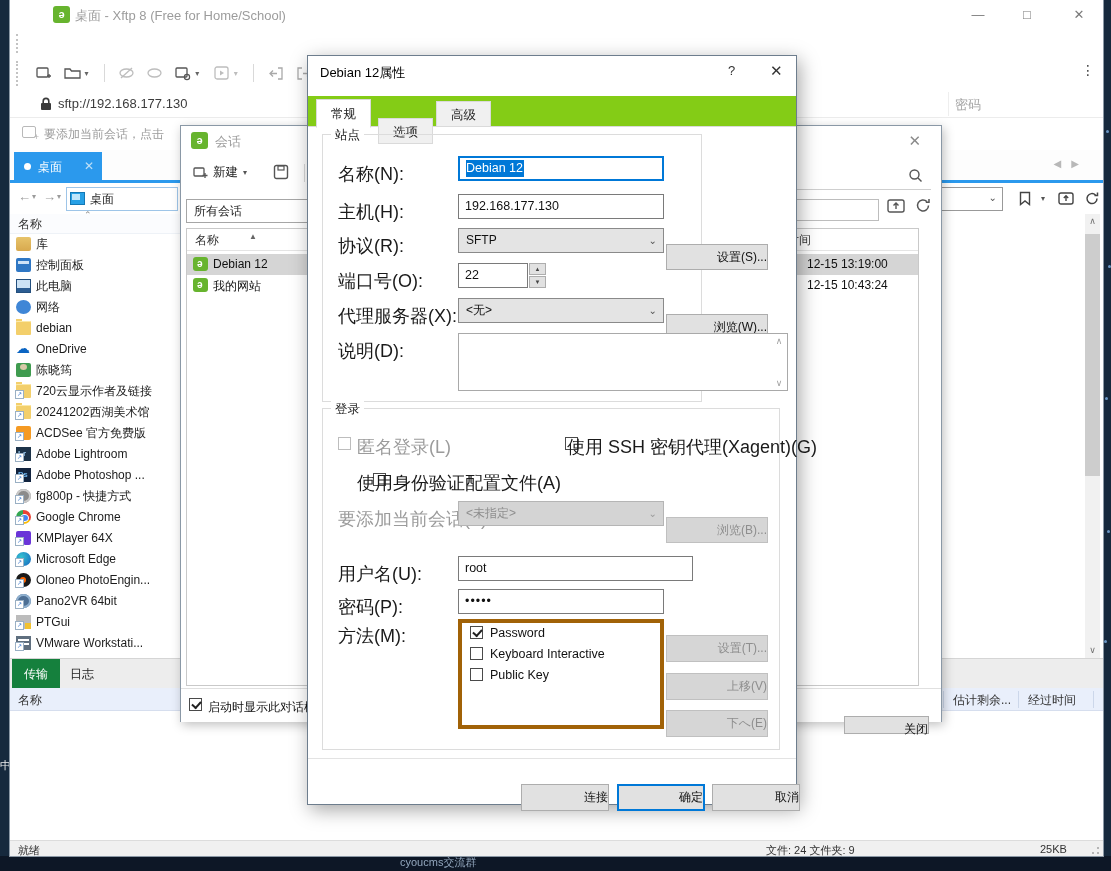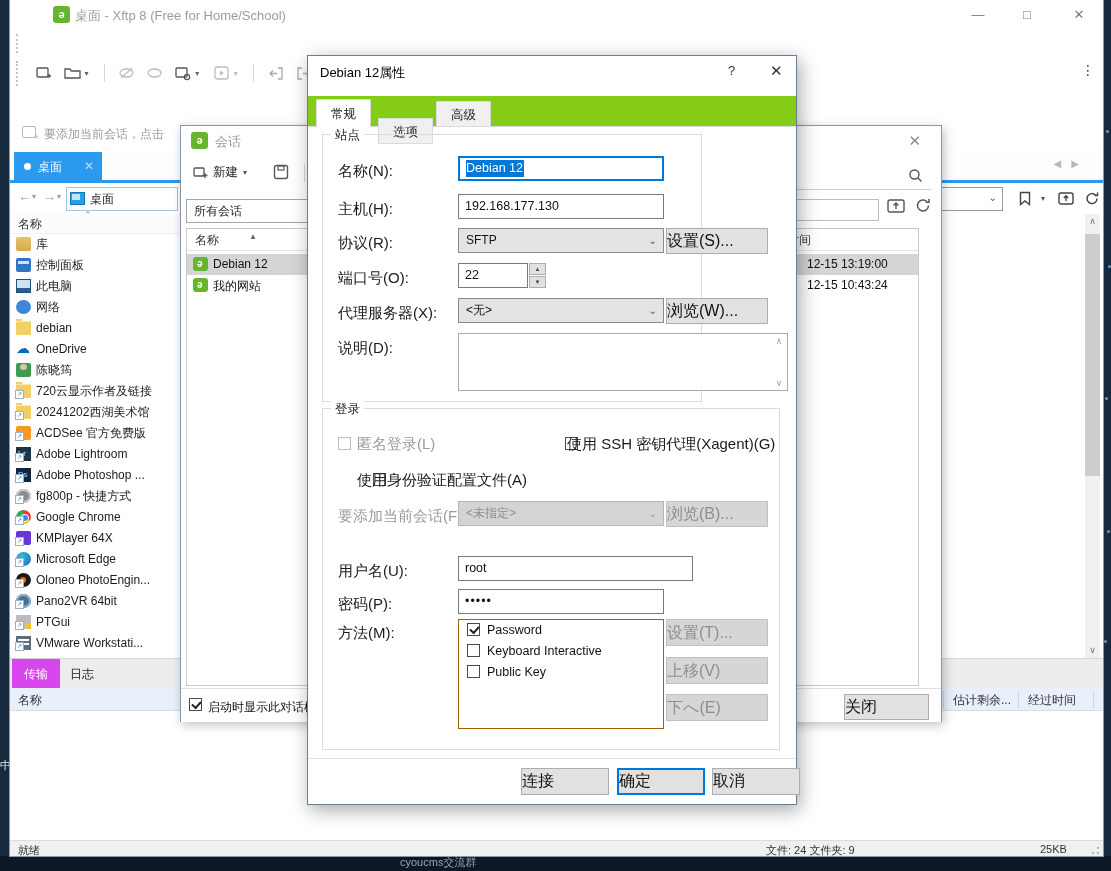--- a/index.html
+++ b/index.html
@@ -90,44 +90,44 @@
   .remrow{position:absolute;left:550px;top:184px;width:543px;height:30px;background:#fff;}
   .remcombo{position:absolute;left:40px;top:3px;width:403px;height:24px;border:1px solid #999;background:#fff;}
   .remcombo .car{position:absolute;right:5px;top:4px;color:#555;font-size:10px;}
   .remico{position:absolute;top:4px;width:20px;height:20px;display:flex;align-items:center;justify-content:center;}
   .filearea{position:absolute;left:550px;top:214px;width:543px;height:444px;background:#fff;}
   .vsb{position:absolute;right:3px;top:0;width:15px;height:100%;background:#f1f1f1;}
   .vsb .ar{position:absolute;left:0;width:15px;height:15px;color:#707070;font-size:9px;text-align:center;line-height:15px;}
   .vsb .thumb{position:absolute;left:0;top:20px;width:15px;height:242px;background:#cdcdcd;}
   .transtabs{position:absolute;left:0;top:658px;right:0;height:30px;background:#ededed;border-top:1px solid #d5d5d5;}
   .ttab{position:absolute;top:0;height:30px;line-height:30px;padding:0 12px;font-size:12px;color:#222;}
-  .ttab.sel{background:#d946ef;color:#fff;}
+  .ttab.sel{background:#15803d;color:#fff;}
   .bheader{position:absolute;left:0;top:688px;right:0;height:23px;background:#e9effb;border-bottom:1px solid #d6deee;font-size:12px;color:#333;}
   .bhcell{position:absolute;top:4px;}
   .bhsep{position:absolute;top:3px;width:1px;height:17px;background:#ccd7ea;}
   .transarea{position:absolute;left:0;top:711px;right:0;height:129px;background:#fff;}
   .statusbar{position:absolute;left:0;top:840px;right:0;height:16px;background:#f0f0f0;border-top:1px solid #dcdcdc;font-size:11px;color:#333;}
   .sgrip{position:absolute;right:3px;top:4px;width:10px;height:10px;background:
     radial-gradient(circle at 80% 80%,#b5b5b5 1px,transparent 1.5px),
     radial-gradient(circle at 80% 30%,#b5b5b5 1px,transparent 1.5px),
     radial-gradient(circle at 30% 80%,#b5b5b5 1px,transparent 1.5px);}
   
   .dlg{position:absolute;background:#fff;border:1px solid #8a98a6;}
   .dlg-title{position:absolute;left:0;top:0;right:8px;height:30px;background:#fff;font-size:13px;}
-  .btn{display:inline-block;background:#e1e1e1;border:1px solid #adadad;font-size:16px;color:#111;text-align:left;}
+  .btn{display:inline-block;background:#e1e1e1;border:1px solid #adadad;font-size:12px;color:#111;text-align:right;margin-top:16px;}
   .btn.dis{background:#d6d6d6;border-color:#c0c0c0;color:#8e8e8e;}
   .btn.def{border:2px solid #0078d7;}
   .cb{display:inline-block;width:13px;height:13px;border:1px solid #4a4a4a;background:#fff;position:relative;vertical-align:-2px;}
   .cb.ck::after{content:"";position:absolute;left:2px;top:2px;width:7px;height:4px;border-left:2px solid #222;border-bottom:2px solid #222;transform:rotate(-48deg);}
   .cb.dis{border-color:#bdbdbd;}
   .combo{position:absolute;height:25px;background:#e4e4e4;border:1px solid #8a8a8a;font-size:12px;color:#111;line-height:23px;padding-left:7px;}
   .combo .car{position:absolute;right:6px;top:0;color:#555;font-size:10px;}
   .combo.dis{background:#d4d4d4;color:#8e8e8e;border-color:#b5b5b5;}
   .tin{position:absolute;height:25px;background:#fff;border:1px solid #7a7a7a;font-size:12.5px;color:#111;line-height:23px;padding-left:6px;white-space:nowrap;overflow:hidden;}
-  .glabel{position:absolute;font-size:15px;color:#1a1a1a;white-space:nowrap;}
+  .glabel{position:absolute;font-size:18px;color:#1a1a1a;white-space:nowrap;}
   .glabel.dis{color:#9b9b9b;}
   .groupbox{position:absolute;border:1px solid #dcdcdc;}
   .legend{position:absolute;top:-8px;left:8px;background:#fff;padding:0 4px;font-size:12.5px;color:#1a1a1a;}
   
   .sess{left:180px;top:125px;width:762px;height:597px;box-shadow:2px 3px 10px rgba(0,0,0,.25);}
   .sess .x{position:absolute;right:12px;top:6px;color:#8a8a8a;font-size:15px;}
   .sess-title-text{position:absolute;left:34px;top:7px;color:#9c9c9c;}
   .sess-toolbar{position:absolute;left:0;top:30px;right:0;height:33px;background:#fff;}
   .newbtn{position:absolute;left:8px;top:4px;height:25px;font-size:12.5px;color:#222;display:flex;align-items:center;gap:5px;padding:0 4px;}
   .filterbox{position:absolute;left:5px;top:73px;width:340px;height:24px;border:1px solid #a6a6a6;background:#fff;font-size:12px;color:#222;line-height:22px;padding-left:7px;}
@@ -146,21 +146,21 @@
   .props-title-text{position:absolute;left:12px;top:8px;color:#000;}
   .props .help{position:absolute;left:420px;top:7px;color:#333;font-size:13px;}
   .props .x{position:absolute;left:462px;top:6px;color:#333;font-size:15px;}
   .tabstrip{position:absolute;left:0;top:40px;right:0;height:31px;border-bottom:1px solid #dadada;background:#84cc16;}
   .ptab{position:absolute;top:5px;height:26px;line-height:26px;padding:0 14px;background:#f0f0f0;border:1px solid #dadada;font-size:12.5px;color:#222;}
   .ptab.active{background:#fff;border-bottom:1px solid #fff;top:3px;height:29px;line-height:29px;}
   .spin{position:absolute;width:17px;height:25px;}
   .spin .sb{position:absolute;left:0;width:17px;height:12px;background:#e1e1e1;border:1px solid #adadad;font-size:6px;color:#444;text-align:center;line-height:10px;}
   .descarea{position:absolute;background:#fff;border:1px solid #a9a9a9;}
   .descarea .ar{position:absolute;right:1px;color:#9f9f9f;font-size:9px;width:14px;text-align:center;}
-  .mlist{position:absolute;border:1px solid #a16207;background:#fff;}
+  .mlist{position:absolute;border:4px solid #a16207;background:#fff;}
   .mrow{position:relative;height:21px;line-height:21px;padding-left:8px;font-size:12.5px;color:#111;white-space:nowrap;}
   .mrow .cb{margin-right:7px;}
   .sepline{position:absolute;left:0;right:0;height:1px;background:#e3e3e3;}
   .fbtn{position:absolute;height:27px;line-height:24px;width:88px;}
   svg{display:block;}
 </style>
 </head>
 <body>
 
 <div class="stage">
@@ -253,20 +253,31 @@
           </span>
         <span class="tbi">
             <svg width="15" height="16">
               <rect x="2" y="2" width="11" height="12" rx="1" fill="none" stroke="#777" stroke-width="1.3"></rect>
             </svg>
           </span>
       </span>
       <span class="overflow-dots">⋮</span>
     </div>
 
+    <div class="quickrow">
+      <span class="abs" style="left:30px;top:7px">
+          <svg width="12" height="14">
+            <rect x="1" y="6" width="10" height="7" rx="1" fill="#3a3a3a"></rect>
+            <path d="M3.2 6V4.2a2.8 2.8 0 0 1 5.6 0V6" fill="none" stroke="#3a3a3a" stroke-width="1.6"></path>
+          </svg>
+        </span>
+      <span class="qurl">sftp://192.168.177.130</span>
+      <span class="qfield" style="left:680px;width:250px">t</span>
+      <span class="qfield" style="left:938px;width:153px"><span class="qph">密码</span></span>
+    </div>
 
     <div class="hintrow">
       <span class="hint-ic"></span>
       <span class="hint-text">要添加当前会话，点击</span>
     </div>
 
     <div class="tabrow">
       <div class="stab">
         <span class="dot"></span>
         <span class="lbl">桌面</span>
@@ -494,21 +505,21 @@
             <span class="ticon i-session"></span>
             <span class="nm">我的网站</span>
             <span class="tm">12-15 10:43:24</span>
           </div>
         </div>
     </div>
 
     <div class="sess-bottom">
       <span class="cb ck abs" style="left:8px;top:9px"></span>
       <span class="abs" style="left:27px;top:10px">启动时显示此对话框(</span>
-      <span class="btn abs" style="left:663px;top:5px;width:85px;height:26px;line-height:24px">关闭</span>
+      <span class="btn abs" style="left:663px;top:11px;width:85px;height:18px;line-height:24px">关闭</span>
     </div>
   </div>
 
   <div class="dlg props">
     <div class="dlg-title">
       <span class="props-title-text">Debian 12属性</span>
       <span class="help">?</span>
       <span class="x">✕</span>
     </div>
     <div class="tabstrip">

